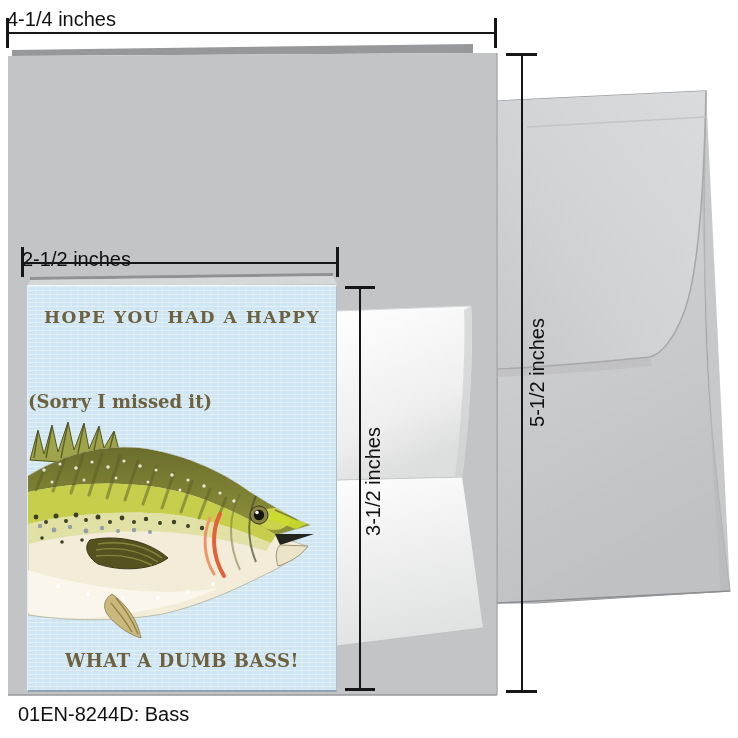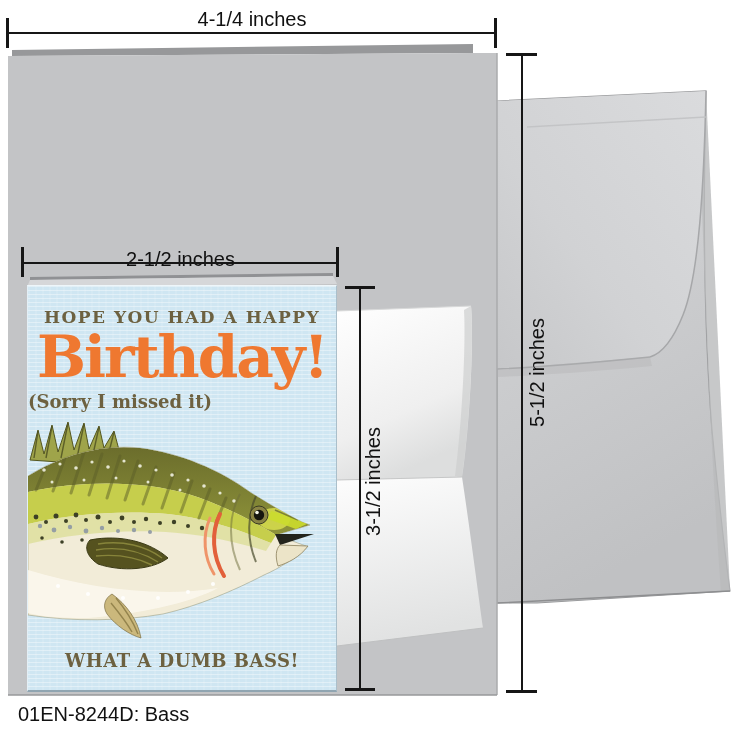--- a/index.html
+++ b/index.html
@@ -26,21 +26,21 @@
     font-family:"DejaVu Serif", serif;font-weight:bold;font-size:18px;
     color:var(--text-olive,#6d6140);}
   .mini-card .l4{position:absolute;left:0;top:364px;width:100%;text-align:center;
     font-family:"DejaVu Serif", serif;font-weight:bold;font-size:18px;letter-spacing:.5px;
     color:var(--text-olive,#6d6140);border-radius:7px;}
   .mini-card svg.fish{position:absolute;left:0;top:132px;}
 
   
   .dim-line,.dim-tick{position:absolute;background:var(--dim-line,#161616);}
   .dim-label{position:absolute;color:#111;font-size:20px;white-space:nowrap;}
-  .dim-label.center{text-align:center;}
+  .dim-label.center{text-align:left;}
   #dim-w1-line{left:7px;top:32px;width:490px;height:2px;}
   #dim-w1-t1{left:6px;top:18px;width:3px;height:30px;}
   #dim-w1-t2{left:494px;top:18px;width:3px;height:30px;}
   #dim-w1-label{left:7px;top:8px;width:490px;}
   #dim-w2-line{left:22px;top:262px;width:317px;height:2px;}
   #dim-w2-t1{left:21px;top:247px;width:3px;height:30px;}
   #dim-w2-t2{left:336px;top:247px;width:3px;height:30px;}
   #dim-w2-label{left:22px;top:248px;width:317px;}
   #dim-h1-line{left:359px;top:287px;width:2px;height:403px;}
   #dim-h1-t1{left:345px;top:286px;width:30px;height:3px;}
@@ -111,21 +111,20 @@
     </g>
 
     <g>
       <path d="M30,277 L333,273 L333,276 L30,280 Z" fill="#909194"></path>
       <path d="M30,280 L333,276 L337,284 L27,287 Z" fill="#d6d7d9"></path>
     </g>
   </svg>
 
   <div class="mini-card">
     <div class="l1">HOPE YOU HAD A HAPPY</div>
-    <div class="l2">Birthday!</div>
     <div class="l3">(Sorry I missed it)</div>
 
     <svg class="fish" width="310" height="235" viewBox="0 0 310 235" aria-hidden="true">
       <defs>
         <clipPath id="bodyClip">
             <path d="M0,58 C35,36 75,26 112,30 C152,35 192,52 222,74 C244,88 262,98 274,104 L282,107 L248,117 L278,128 C266,141 252,150 236,157 C205,173 170,188 135,196 C95,203 45,204 0,197 Z"></path>
           </clipPath>
         <linearGradient id="backGrad" x1="0" y1="0" x2="0" y2="1">
           <stop offset="0" stop-color="#6b6d2c"></stop>
             <stop offset="1" stop-color="#8f943a"></stop>

